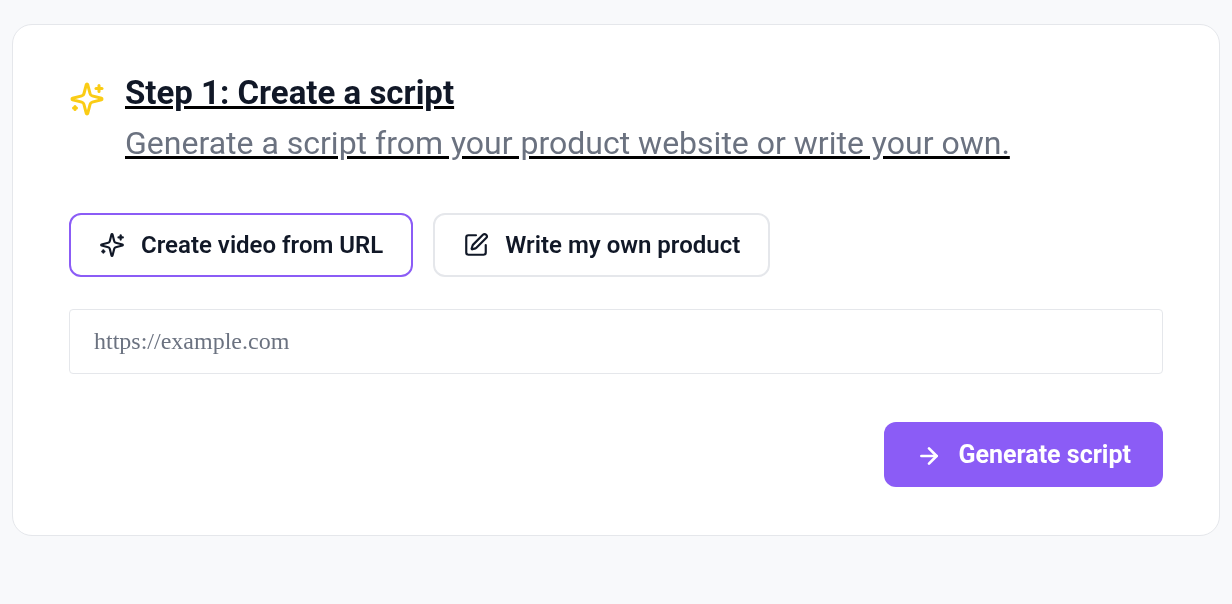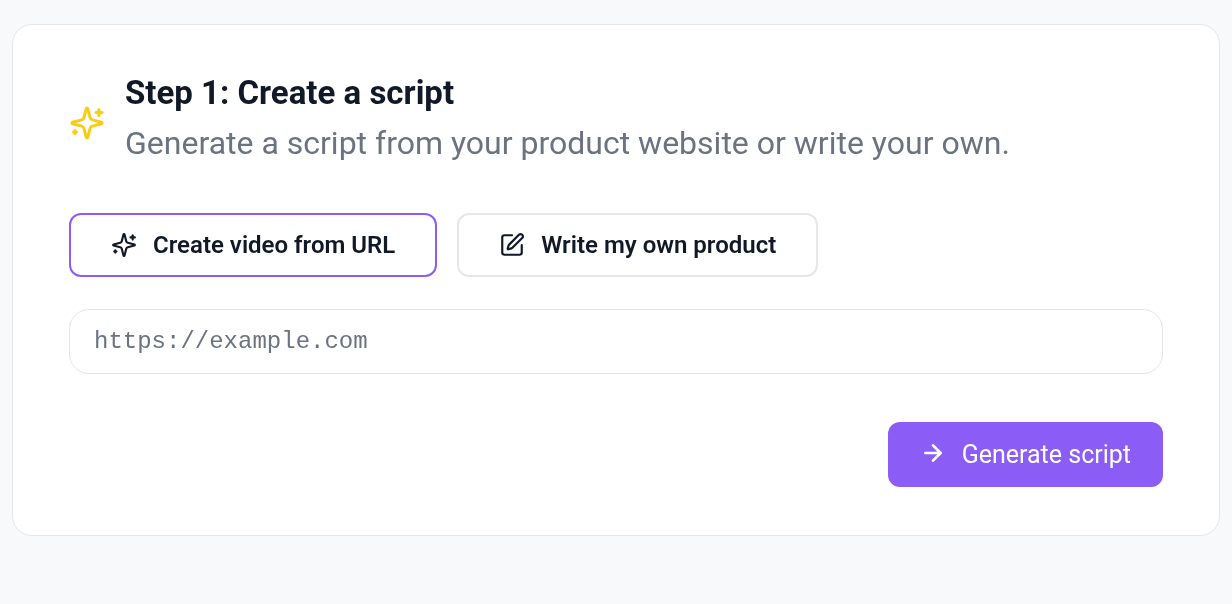--- a/index.html
+++ b/index.html
@@ -16,23 +16,24 @@
     }
     .card {
       background: #ffffff;
       border: 1px solid #e5e7eb;
       border-radius: 20px;
       padding: 48px 56px;
       max-width: 1208px;
     }
     .header-row {
       display: flex;
-      align-items: center;
+      align-items: flex-start;
       gap: 20px;
       margin-bottom: 48px;
+      text-decoration: underline;
     }
     .header-icon {
       flex-shrink: 0;
       width: 36px;
       height: 36px;
       margin-top: 8px;
       color: #facc15;
     }
     .header-text {
       flex: 1;
@@ -51,21 +52,21 @@
     }
     .option-row {
       display: flex;
       gap: 20px;
       margin-bottom: 32px;
     }
     .option-button {
       display: inline-flex;
       align-items: center;
       gap: 16px;
-      padding: 16px 40px;
+      padding: 16px 28px;
       border: 2px solid #e5e7eb;
       border-radius: 12px;
       background: #ffffff;
       font-size: 24px;
       font-weight: 600;
       color: #111827;
       cursor: pointer;
       font-family: inherit;
     }
     .option-button.selected {
@@ -73,44 +74,44 @@
     }
     .option-button .icon {
       width: 26px;
       height: 26px;
       flex-shrink: 0;
     }
     .url-input {
       width: 100%;
       padding: 18px 24px;
       border: 1px solid #e5e7eb;
-      border-radius: 20px;
+      border-radius: 4px;
       font-size: 24px;
       color: #111827;
-      font-family: Liberation Mono, monospace;
+      font-family: Liberation Serif, serif;
       outline: none;
     }
     .url-input::placeholder {
       color: #6b7280;
     }
     .action-row {
       display: flex;
       justify-content: flex-end;
       margin-top: 48px;
     }
     .generate-button {
       display: inline-flex;
-      align-items: flex-start;
+      align-items: flex-end;
       gap: 16px;
       padding: 18px 32px;
       background: #8b5cf6;
       border: none;
       border-radius: 12px;
       font-size: 25px;
-      font-weight: 400;
+      font-weight: 700;
       color: #ffffff;
       cursor: pointer;
       font-family: inherit;
     }
     .generate-button .icon {
       width: 26px;
       height: 26px;
       flex-shrink: 0;
     }
   </style>

